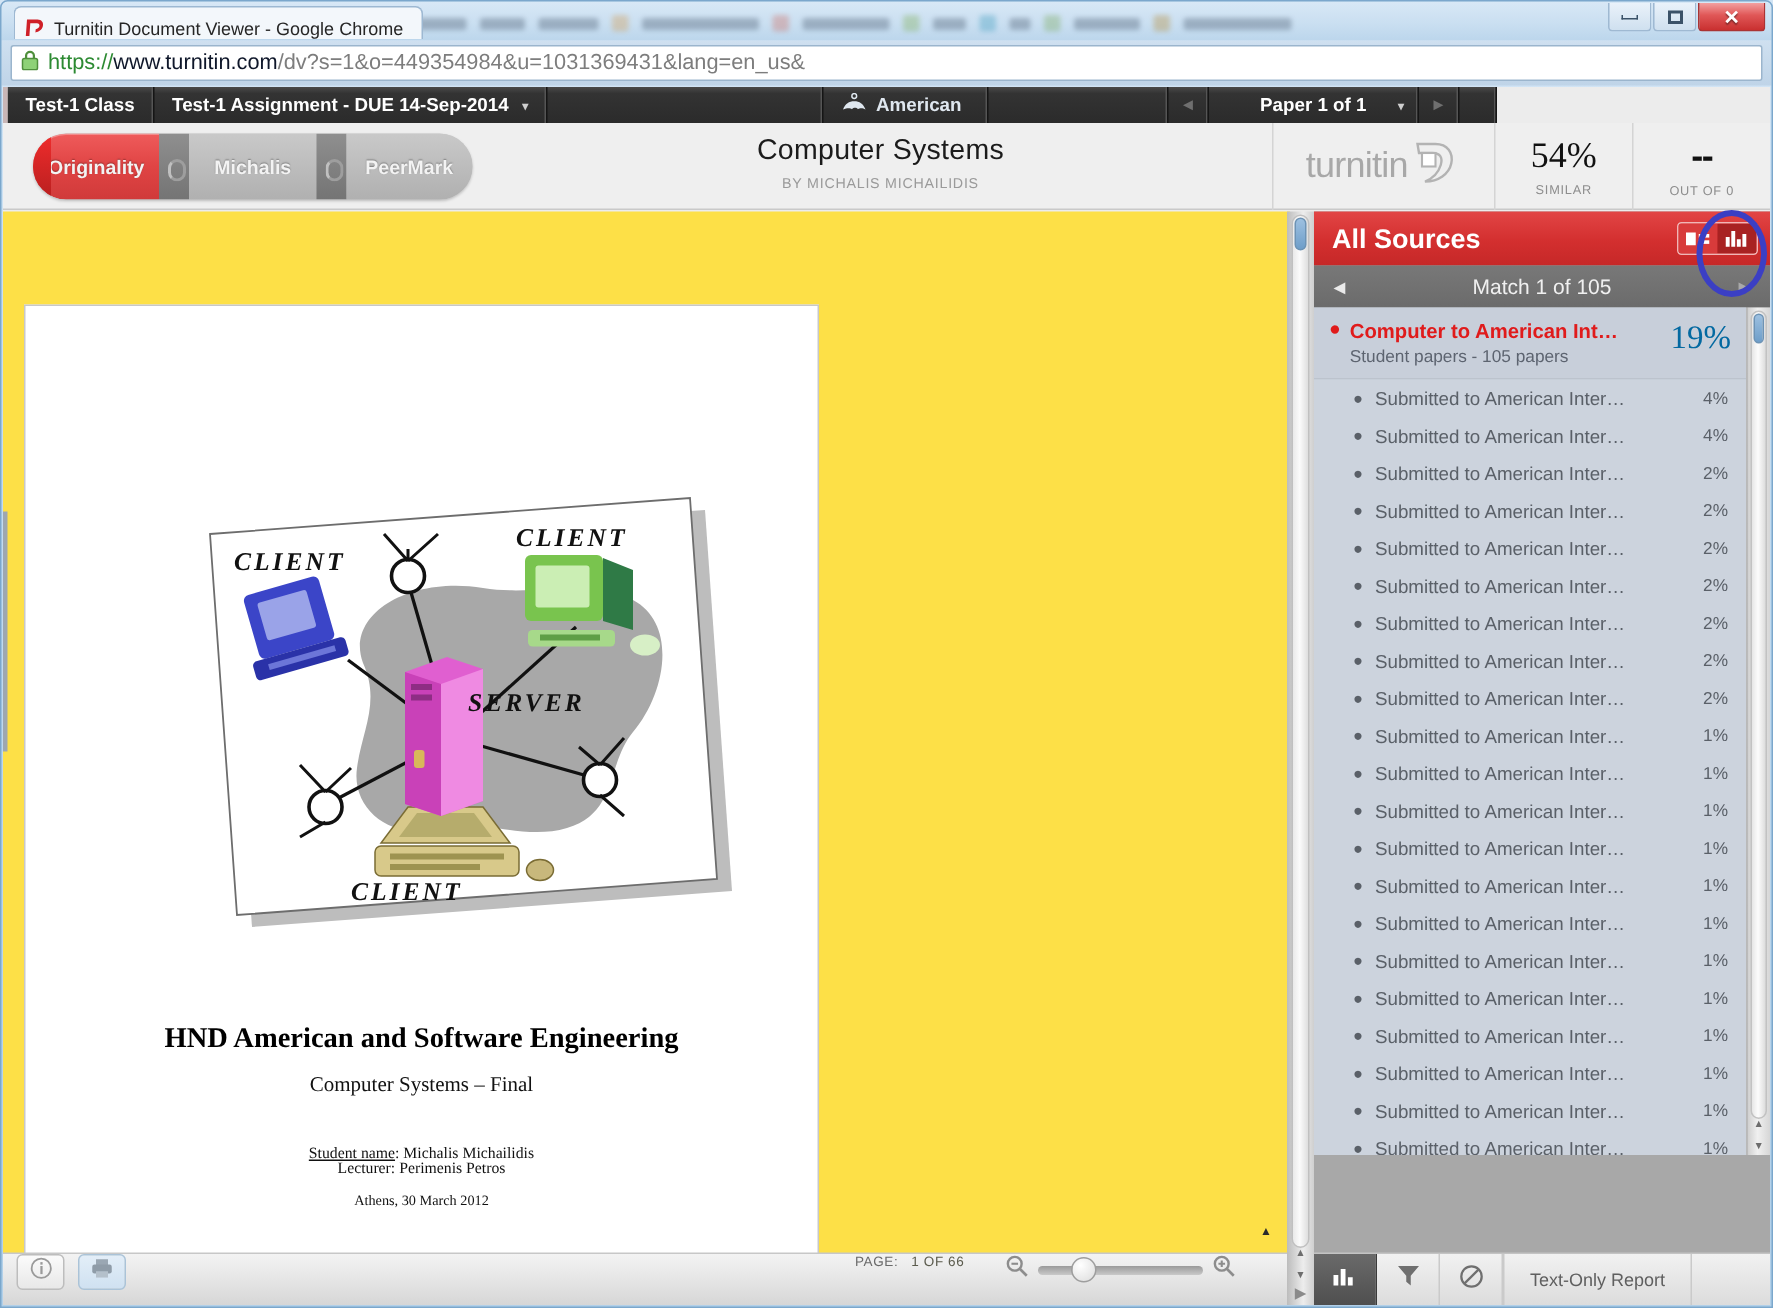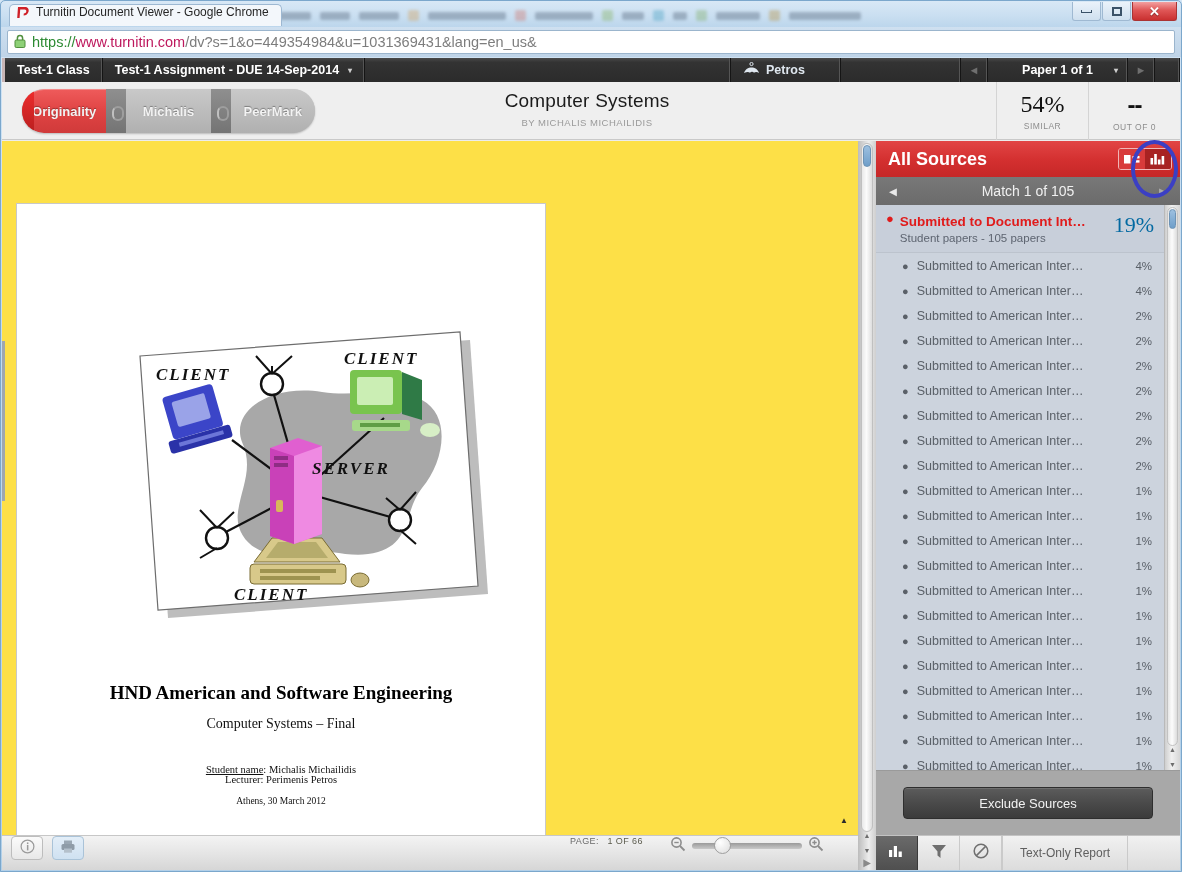--- a/index.html
+++ b/index.html
@@ -23,21 +23,21 @@
     background: transparent;
   }
   .titlebar {
     position: absolute; left: 1px; top: 1px; width: 1180px; height: 26px;
     background: linear-gradient(180deg,#d8e8f6 0%, #cadff1 55%, #bcd6ec 100%);
     border-radius: 4px 4px 0 0;
     overflow: hidden;
   }
   .tab-title {
     position: absolute; left: 8px; top: 3px; height: 22px;
-    display: flex; align-items: flex-start; gap: 5px;
+    display: flex; align-items: flex-end; gap: 5px;
     padding: 0 12px 0 6px;
     background: #f3f7fb;
     border: 1px solid #9db8d2;
     border-bottom: none;
     border-radius: 5px 5px 0 0;
     font-size: 12px; color: #262626;
     white-space: nowrap;
     z-index: 4;
   }
   .favicon {
@@ -83,32 +83,32 @@
   }
   .omnibox {
     height: 24px; background: #fff;
     border: 1px solid #9bb5cd; border-radius: 2px;
     display: flex; align-items: center; padding: 0 6px;
     font-size: 14.5px;
   }
   .lock-ico { flex: 0 0 auto; margin-right: 6px; }
   .url { white-space: nowrap; overflow: hidden; }
   .url .u-scheme { color: #2c8a32; }
-  .url .u-host { color: #be185d; }
+  .url .u-host { color: #0f172a; }
   .url .u-path { color: #7d7d7d; }
 
   
   .viewer {
     position: absolute; left: 2px; top: 58px; width: 1178px; height: 812px;
     background: #ececec; overflow: hidden;
   }
 
   
   .crumbbar {
-    position: absolute; left: 0; top: 0; width: 1178px; height: 24px;
+    position: absolute; left: 0; top: 0; width: 996px; height: 24px;
     background: linear-gradient(180deg,#4a4a4a 0%, #333 18%, #2b2b2b 100%);
     display: flex; align-items: stretch;
     color: #fff; font-size: 12.5px; font-weight: bold;
     border-left: 3px solid #c9b6b6;
   }
   .crumb {
     display: flex; align-items: center; padding: 0 12px;
     border-right: 1px solid #151515;
     box-shadow: inset -1px 0 0 #555;
     white-space: nowrap;
@@ -466,21 +466,21 @@
         <span class="caret">▾</span>
       </div>
       <div class="crumb-spacer"></div>
       <div class="crumb roadmap">
         <span>
           <svg width="17" height="13" viewBox="0 0 17 13">
             <circle cx="8.5" cy="2" r="1.6" fill="none" stroke="#dfe7ef"></circle>
             <path d="M1 11c1.5-4 4-5.5 7.5-5.5S14.5 7 16 11c-2-1.3-4-1-5-.2-1-1.3-3-1.3-4 0-1-.8-3-1.1-6 .2z" fill="#dfe7ef"></path>
           </svg>
         </span>
-        <span>Petros</span>
+        <span>American</span>
       </div>
       <div class="crumb blank"></div>
       <div class="crumb arrowbox">
         <span>◄</span>
       </div>
       <div class="crumb paperbox">
         <span>Paper 1 of 1</span>
         <span class="caret">▾</span>
       </div>
       <div class="crumb arrowbox">
@@ -503,20 +503,29 @@
           <span>PeerMark</span>
         </div>
       </div>
 
       <div class="doc-title-wrap">
         <div class="doc-title">Computer Systems</div>
         <div class="doc-author">BY MICHALIS MICHAILIDIS</div>
       </div>
 
       <div class="score-area">
+        <div class="brand">
+          <span>turnitin</span>
+          <span>
+            <svg width="34" height="32" viewBox="0 0 34 32">
+              <path d="M4 4h12c8 0 12 6 10.5 13C25 24 18 29 9 29c5-2 9-6 10.5-11C21 13 19 10 14 10H5z" fill="none" stroke="#b3b3b3" stroke-width="1.6"></path>
+              <rect x="7" y="10" width="9" height="9" fill="#fff" stroke="#b3b3b3" stroke-width="1.4"></rect>
+            </svg>
+          </span>
+        </div>
         <div class="score-cell">
           <div class="big">54%</div>
           <div class="lbl">SIMILAR</div>
         </div>
         <div class="score-cell">
           <div class="big dash">--</div>
           <div class="lbl">OUT OF 0</div>
         </div>
       </div>
     </div>
@@ -696,21 +705,21 @@
       <div class="sb-match">
         <div class="arr">◄</div>
         <div class="mtxt">Match 1 of 105</div>
         <div class="arr dim">►</div>
       </div>
 
       <div class="sb-list">
         <div class="src-primary">
           <span class="dot-red">●</span>
           <span class="pmain">
-            <span class="pname">Submitted to Document Int…</span>
+            <span class="pname">Computer to American Int…</span>
             <span class="psub" style="display:block">Student papers - 105 papers</span>
           </span>
           <span class="ppct">19%</span>
         </div>
         <div id="src-rows">
             <div class="src-row">
               <span class="dot">●</span>
               <span class="rname">Submitted to American Inter…</span>
               <span class="rpct">4%</span>
             </div>
@@ -820,25 +829,20 @@
       <div class="sb-listscroll">
         <div class="lsb-track">
           <div class="lsb-thumb"></div>
         </div>
         <div class="lsb-arrows">
           <span>▲</span>
           <span>▼</span>
         </div>
       </div>
 
-      <div class="sb-exclude-zone">
-        <div class="exclude-btn">
-          <span>Exclude Sources</span>
-        </div>
-      </div>
 
       <div class="sb-foot">
         <div class="sfb dark">
           <span>
             <svg width="18" height="14" viewBox="0 0 18 14">
               <rect x="1" y="6" width="3.2" height="7" fill="#fff"></rect>
               <rect x="5.8" y="2" width="3.2" height="11" fill="#fff"></rect>
               <rect x="10.6" y="7.5" width="3.2" height="5.5" fill="#fff"></rect>
             </svg>
           </span>

